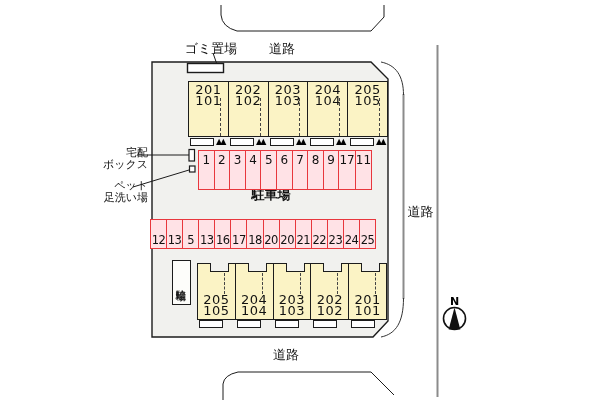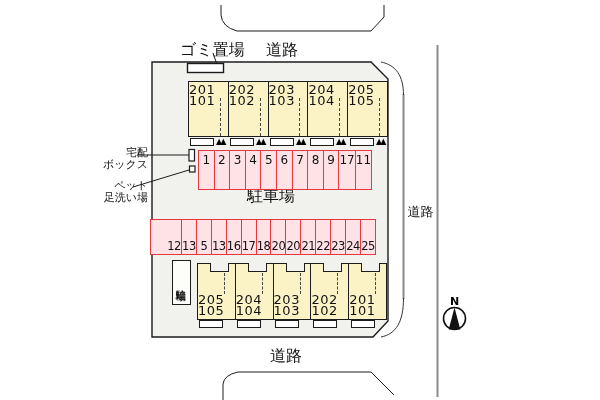--- a/index.html
+++ b/index.html
@@ -3,27 +3,27 @@
 <meta charset="utf-8">
 <style>
   :root{
     --site:#f1f1ee; --bldg:#fbf3c5; --pk:#ffe2e6; --pkb:#e8373d;
     --road:#8b8b8b; --ink:#1c1c1c;
   }
   html,body{margin:0;padding:0;background:#fff;}
   #stage{position:relative;width:600px;height:400px;background:#fff;overflow:hidden;
          font-family:"DejaVu Sans","Liberation Sans",sans-serif;color:#111;}
   #base-svg{position:absolute;left:0;top:0;}
-  .lbl{position:absolute;text-align:center;font-size:16px;white-space:nowrap;color:#111;}
+  .lbl{position:absolute;text-align:center;font-size:13px;white-space:nowrap;color:#111;}
   .lbl-r{position:absolute;text-align:right;font-size:11px;line-height:12px;white-space:nowrap;color:#111;}
   
   .bldg{position:absolute;display:flex;box-sizing:border-box;border:1.5px solid var(--ink);background:var(--bldg);}
   .b-cell{flex:1;position:relative;border-right:1px solid var(--ink);}
   .b-cell:last-child{border-right:none;}
-  .unit{position:absolute;width:100%;font-size:13px;line-height:11px;letter-spacing:0.5px;}
+  .unit{position:absolute;width:100%;text-align:center;font-size:13px;line-height:11px;letter-spacing:0.5px;}
   .unit-top{top:2px;}
   .unit-bot{bottom:3px;}
   .dash-v{position:absolute;border-left:1px dashed #444;width:0;}
   .b1 .dash-v{right:7px;top:16px;bottom:0;}
   .b2 .dash-v{left:26px;top:9px;height:21px;}
   .notch{position:absolute;top:-1.5px;left:12px;width:17px;height:8px;background:var(--site);
          border:1px solid var(--ink);border-top:none;}
   .porch-row{position:absolute;display:flex;}
   .p-cell{flex:1;position:relative;}
   .porch{position:absolute;left:2px;top:1px;width:22px;height:6px;background:#fff;border:1px solid var(--ink);}
@@ -70,21 +70,21 @@
   <div class="lbl" style="left:403px;top:203px;width:35px;font-size:13px;">道路</div>
   <div class="lbl" style="left:262px;top:346px;width:48px;">道路</div>
   <div class="lbl-r" style="left:90px;top:147px;width:58px;">
     <div>宅配</div>
     <div>ボックス</div>
   </div>
   <div class="lbl-r" style="left:90px;top:180px;width:58px;">
     <div>ペット</div>
     <div>足洗い場</div>
   </div>
-  <div class="lbl" style="left:240px;top:186px;width:62px;">駐車場</div>
+  <div class="lbl" style="left:240px;top:186px;width:62px;font-weight:bold;">駐車場</div>
   <div class="lbl" style="left:268px;top:112px;width:40px;">1棟</div>
   <div class="lbl" style="left:272px;top:277px;width:40px;">2棟</div>
 
   <div class="bldg b1" style="left:188px;top:81px;width:200px;height:56px;" id="building1-cells">
       <div class="b-cell">
         <div class="unit unit-top">
           <div class="">201</div>
           <div class="">101</div>
         </div>
         <div class="dash-v"></div>
@@ -147,21 +147,21 @@
       <div class="pk-cell">3</div>
       <div class="pk-cell">4</div>
       <div class="pk-cell">5</div>
       <div class="pk-cell">6</div>
       <div class="pk-cell">7</div>
       <div class="pk-cell">8</div>
       <div class="pk-cell">9</div>
       <div class="pk-cell">17</div>
       <div class="pk-cell">11</div>
     </div>
-  <div class="pkrow pk-bot" style="left:150px;top:219px;width:226px;height:36px;padding-left:16px;" id="parking-row2">
+  <div class="pkrow pk-bot" style="left:150px;top:219px;width:226px;height:30px;" id="parking-row2">
       <div class="pk-cell">12</div>
       <div class="pk-cell">13</div>
       <div class="pk-cell">5</div>
       <div class="pk-cell">13</div>
       <div class="pk-cell">16</div>
       <div class="pk-cell">17</div>
       <div class="pk-cell">18</div>
       <div class="pk-cell">20</div>
       <div class="pk-cell">20</div>
       <div class="pk-cell">21</div>

